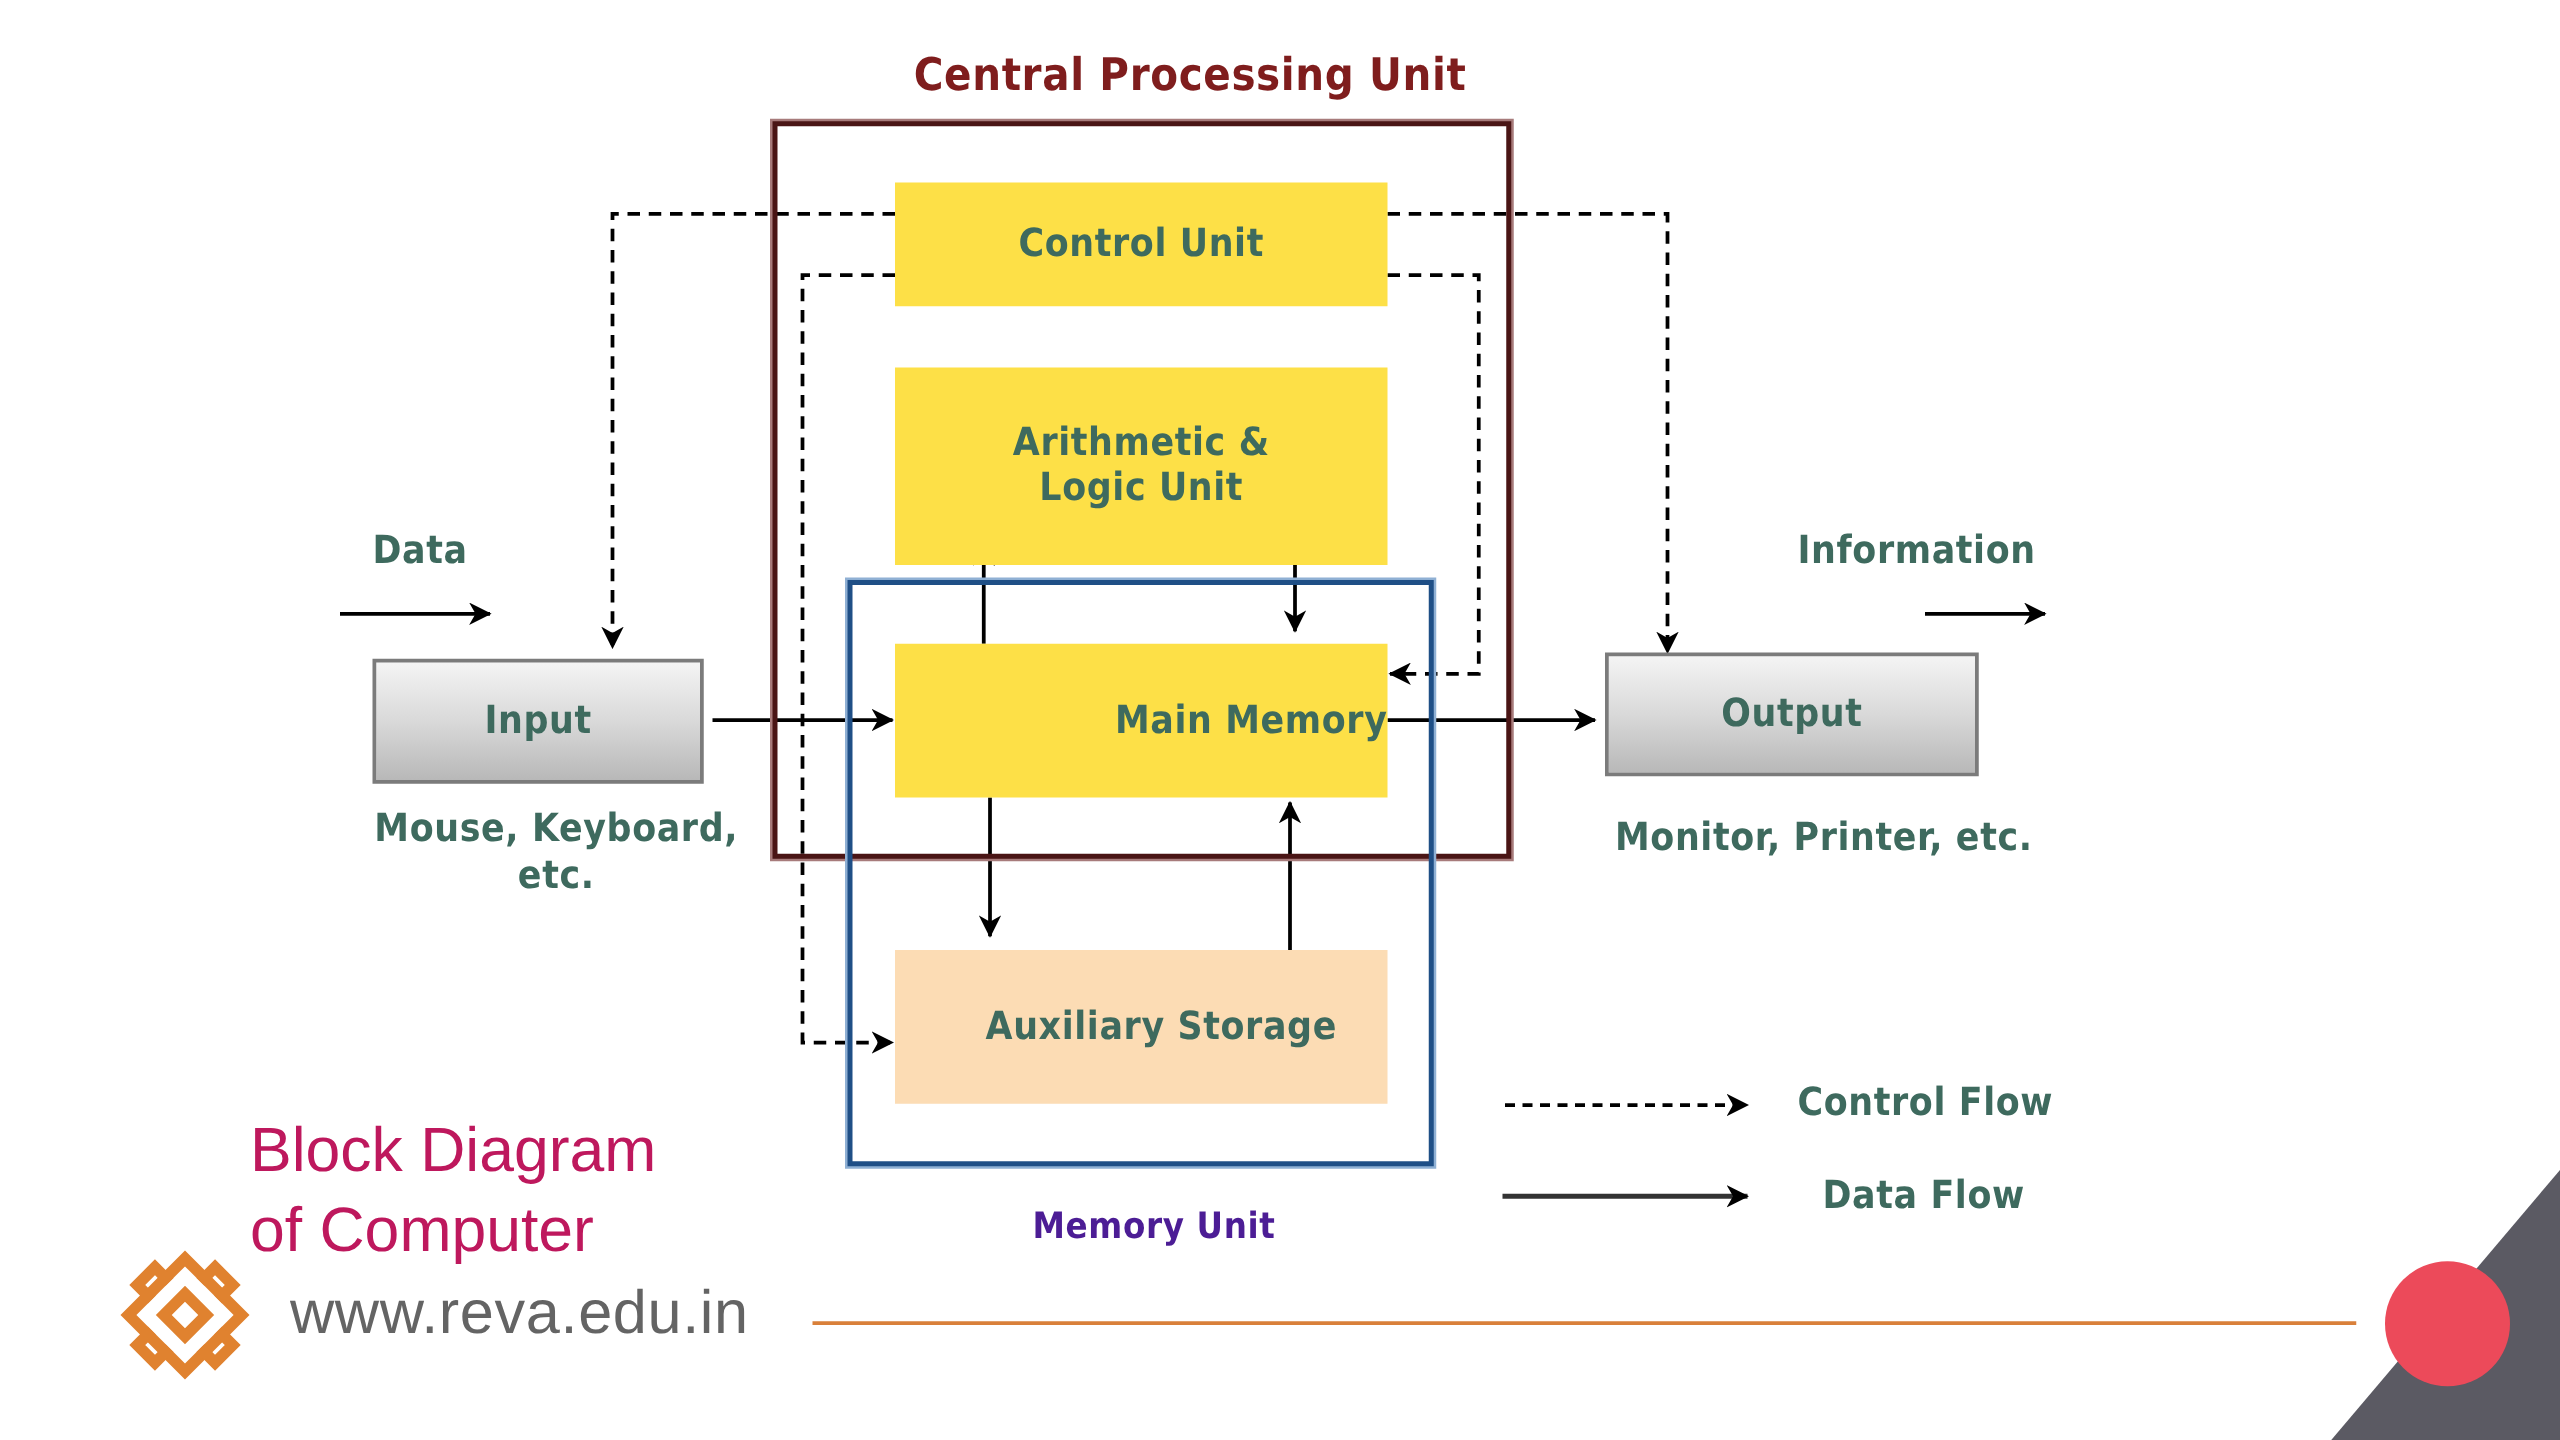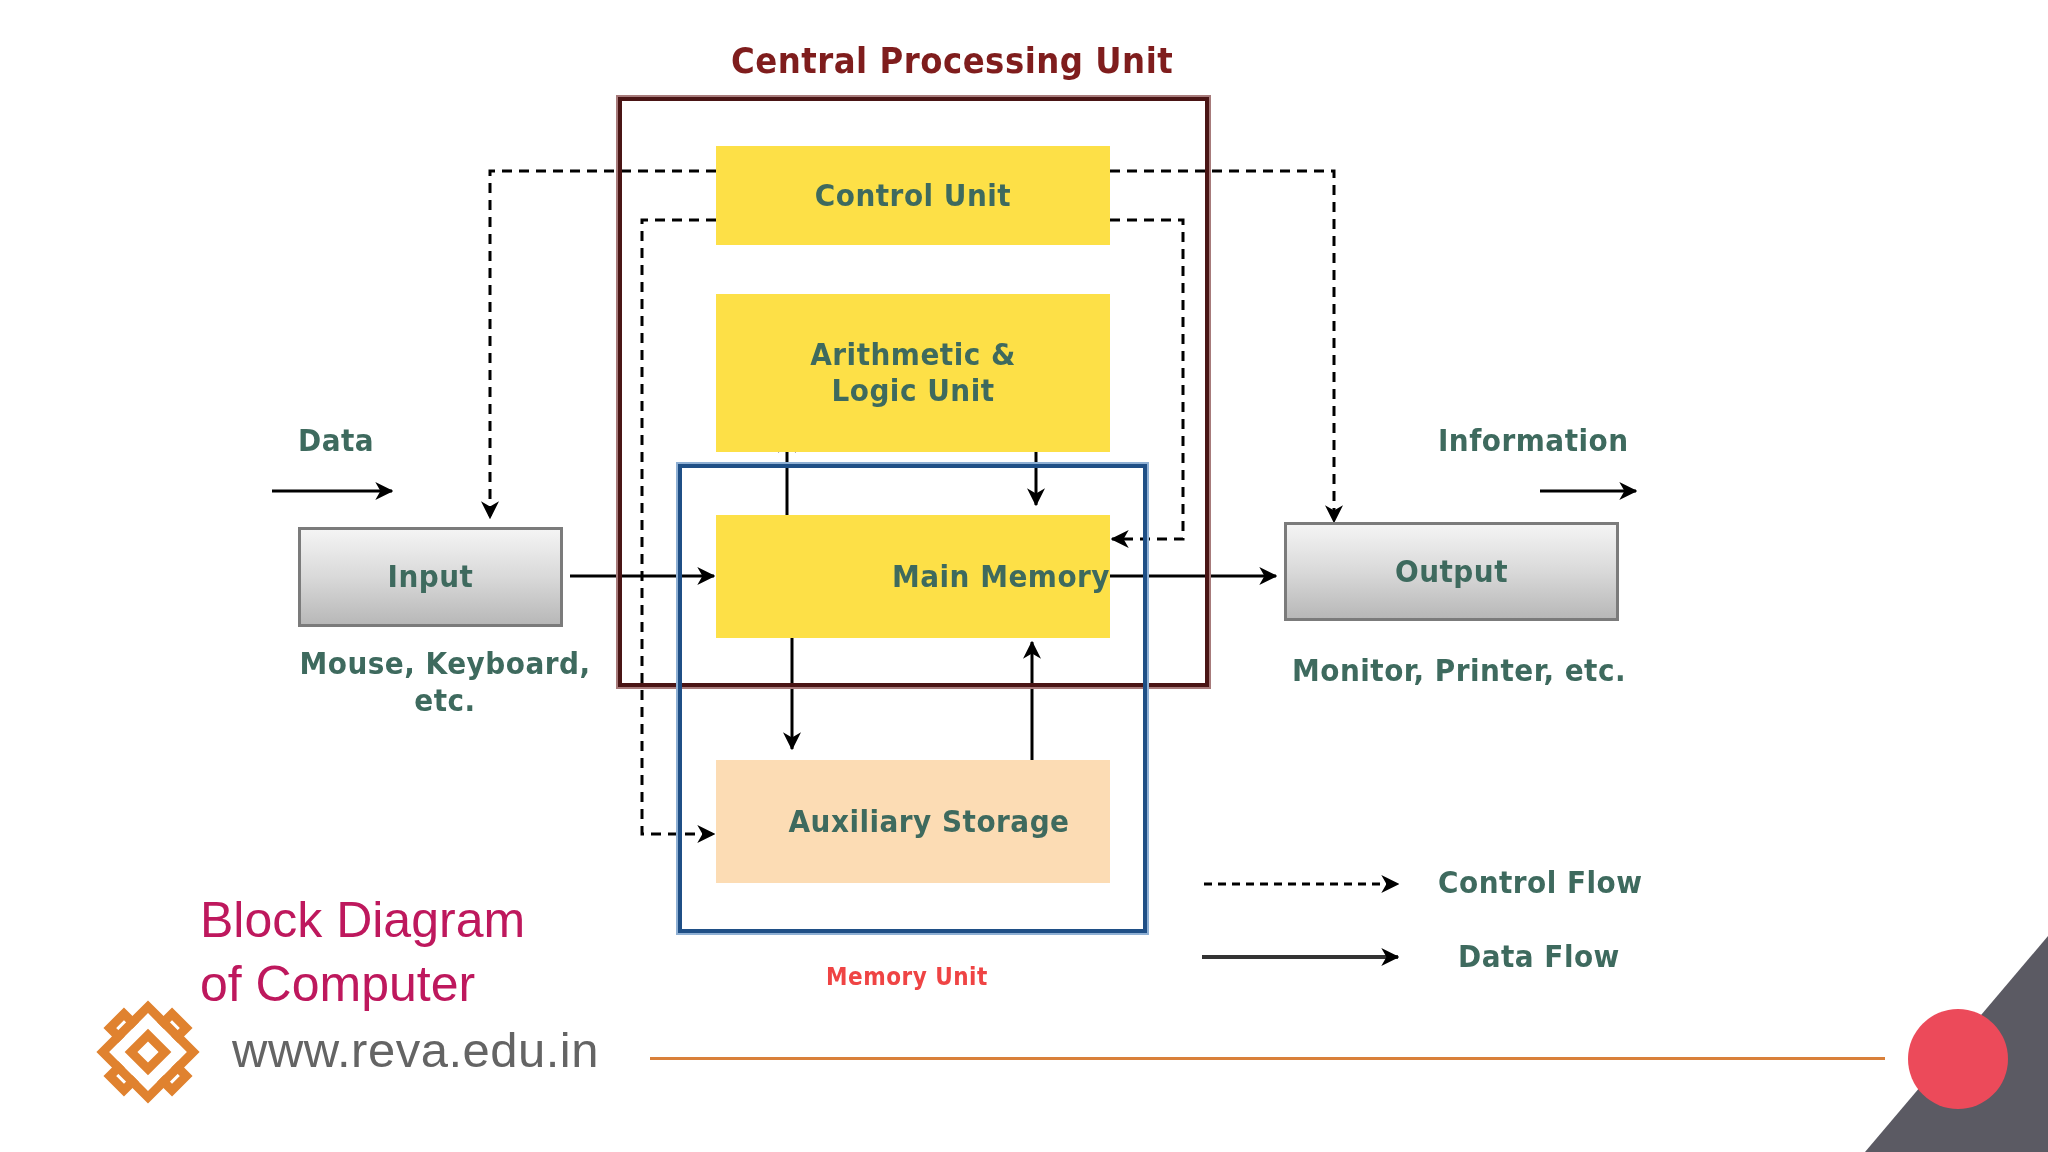--- a/index.html
+++ b/index.html
@@ -27,21 +27,21 @@
   .box .lbl { position: static; line-height: 1.15; white-space: normal; }
   #cpu-box {
     left: 617px; top: 96px; width: 593px; height: 592px; box-sizing: border-box;
     border: 5px solid #4a1515; outline: 2px solid #a77b7b; outline-offset: -1px;
   }
   #mem-box {
     left: 677px; top: 463px; width: 471px; height: 471px; box-sizing: border-box;
     border: 5px solid #1f4f86; outline: 2px solid #8fb0d4; outline-offset: -1px;
   }
   .title-cpu { color: #7f1d1d; font-size: 36px; }
-  .title-mem { color: #ef4444; font-size: 24px; }
+  .title-mem { color: #4c1d95; font-size: 29px; }
   #footer-title {
     position: absolute; left: 200px; top: 888px; width: 380px; text-align: left;
     color: #be185d; font-family: Liberation Sans, sans-serif; font-size: 50px; line-height: 64px;
   }
   #footer-url {
     position: absolute; left: 232px; top: 1022px; color: #646464;
     font-family: "Liberation Sans", sans-serif; font-size: 49px; letter-spacing: 0.5px;
   }
   #footer-rule {
     position: absolute; left: 650px; top: 1057px; width: 1235px; height: 3px; background: #d9803a;
@@ -103,21 +103,21 @@
 </div>
 <div class="box green" style="left:716px; top:515px; width:394px; height:123px;justify-content:flex-end;">
   <span class="lbl">Main Memory</span>
 </div>
 <div class="box peach" style="left:716px; top:760px; width:394px; height:123px;">
   <span class="lbl">Auxiliary Storage</span>
 </div>
 <div class="box gray" style="left:298px; top:527px; width:265px; height:100px;">
   <span class="lbl">Input</span>
 </div>
-<div class="box gray" style="left:1284px; top:522px; width:335px; height:99px;">
+<div class="box gray" style="left:1284px; top:522px; width:299px; height:99px;">
   <span class="lbl">Output</span>
 </div>
 
 <div class="lbl" style="left:298px; top:422px;">Data</div>
 <div class="lbl" style="left:1438px; top:422px;">Information</div>
 <div class="lbl" style="left:296px; top:645px; width:298px; text-align:center; white-space:normal; line-height:37px;">Mouse, Keyboard, etc.</div>
 <div class="lbl" style="left:1292px; top:652px;">Monitor, Printer, etc.</div>
 
 <div class="lbl" style="left:1438px; top:864px;">Control Flow</div>
 <div class="lbl" style="left:1458px; top:938px;">Data Flow</div>

